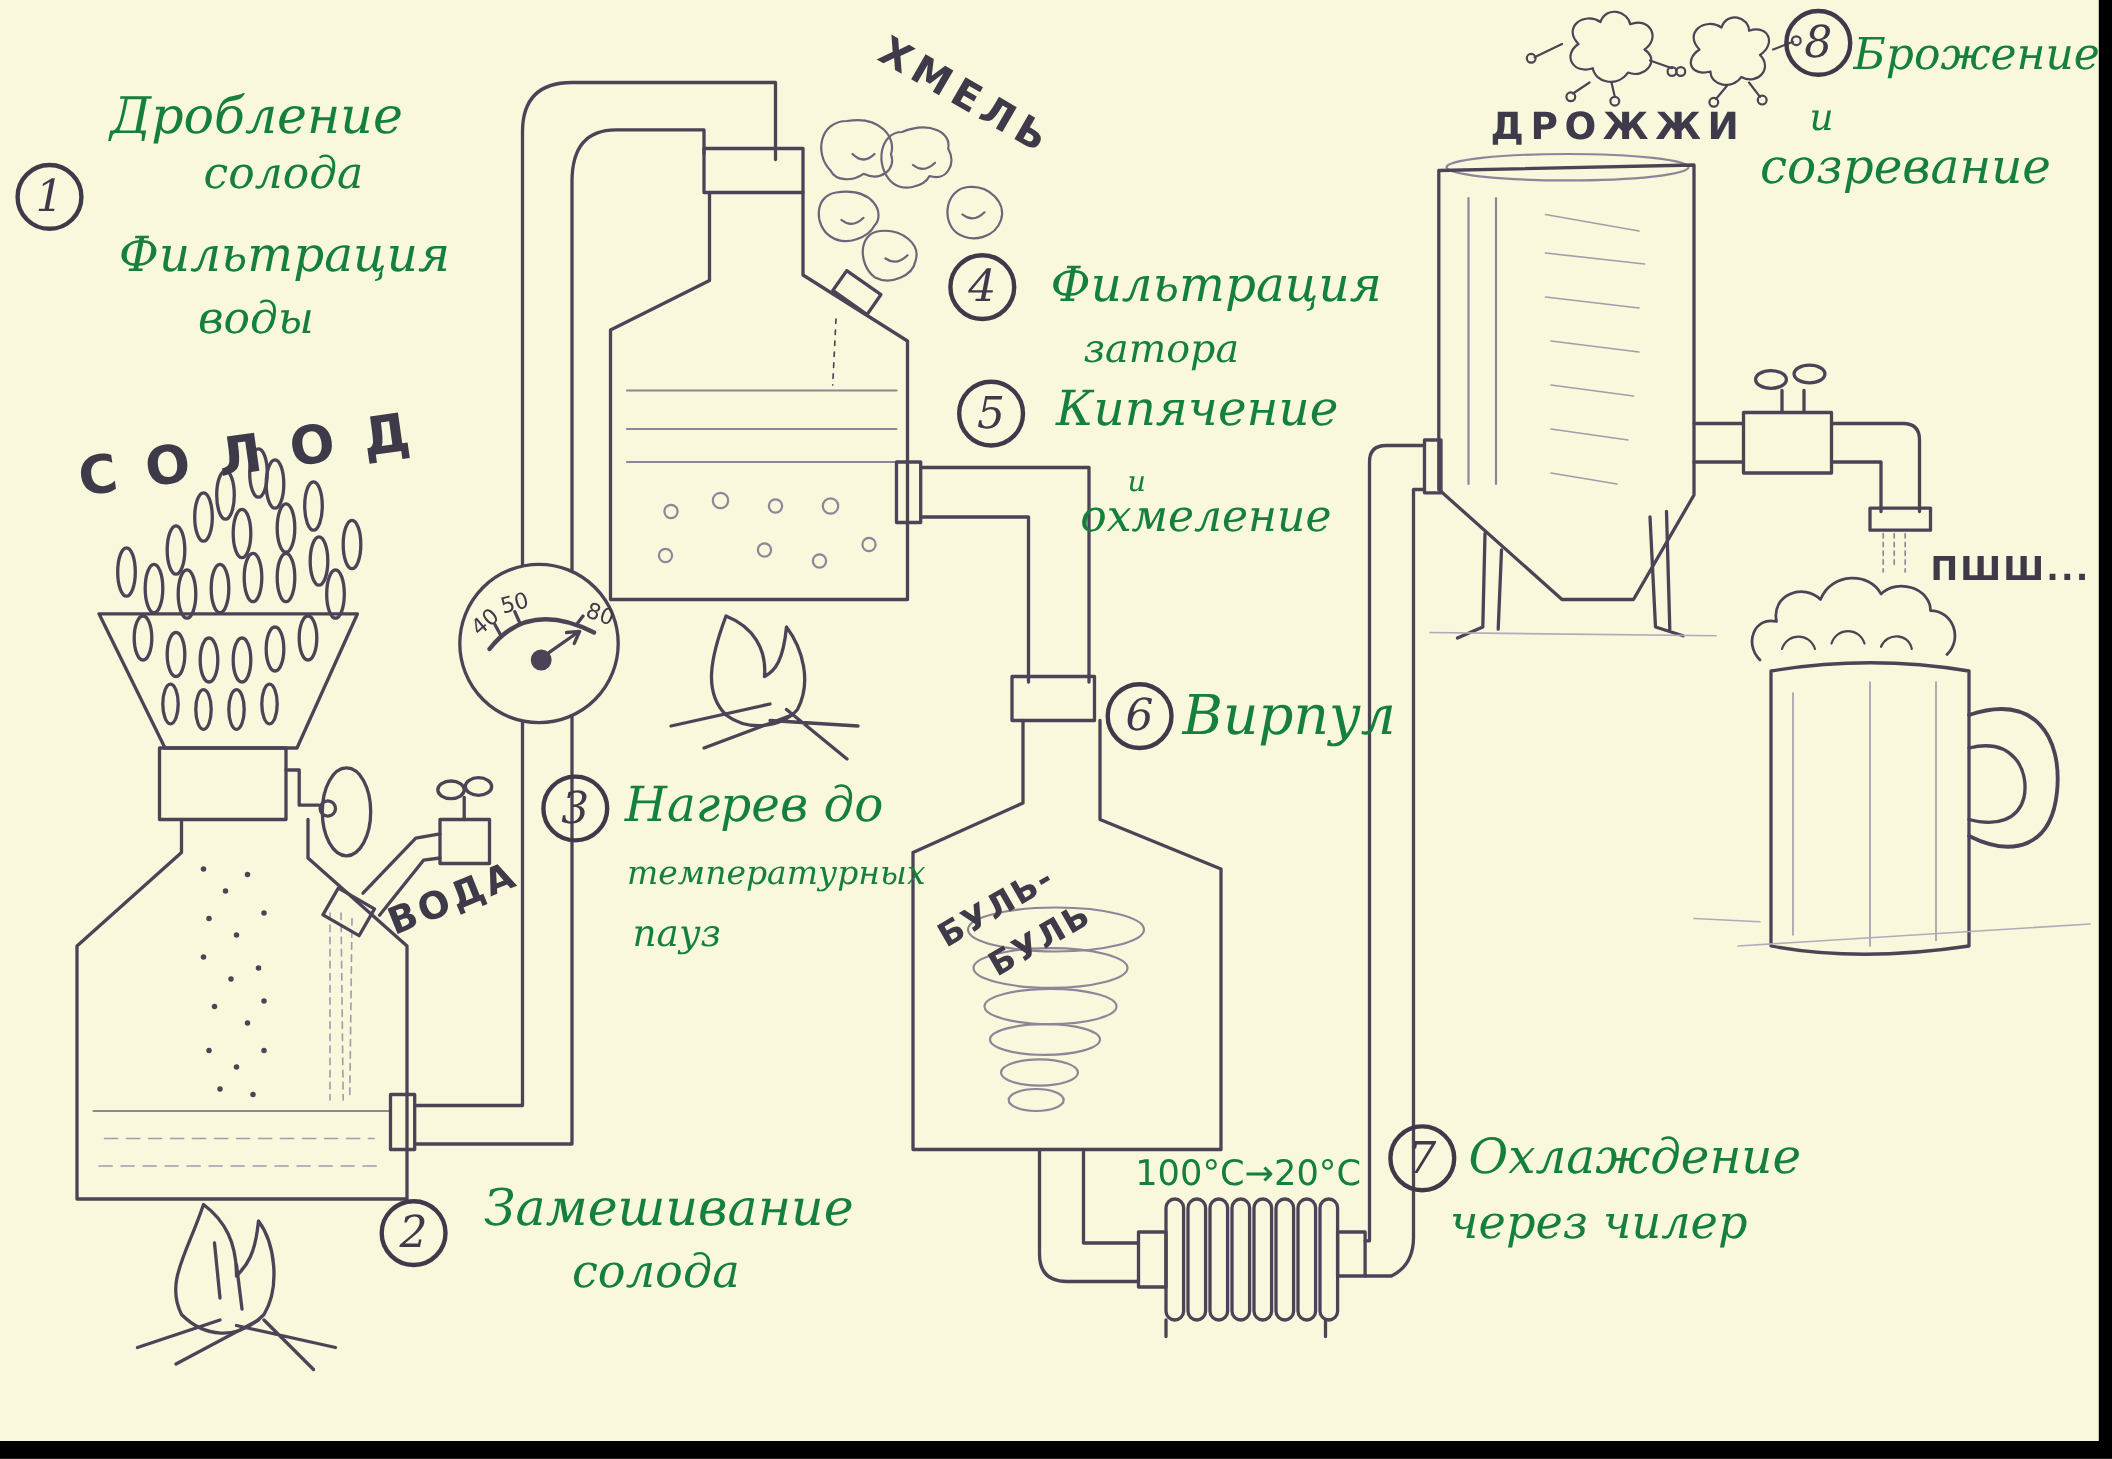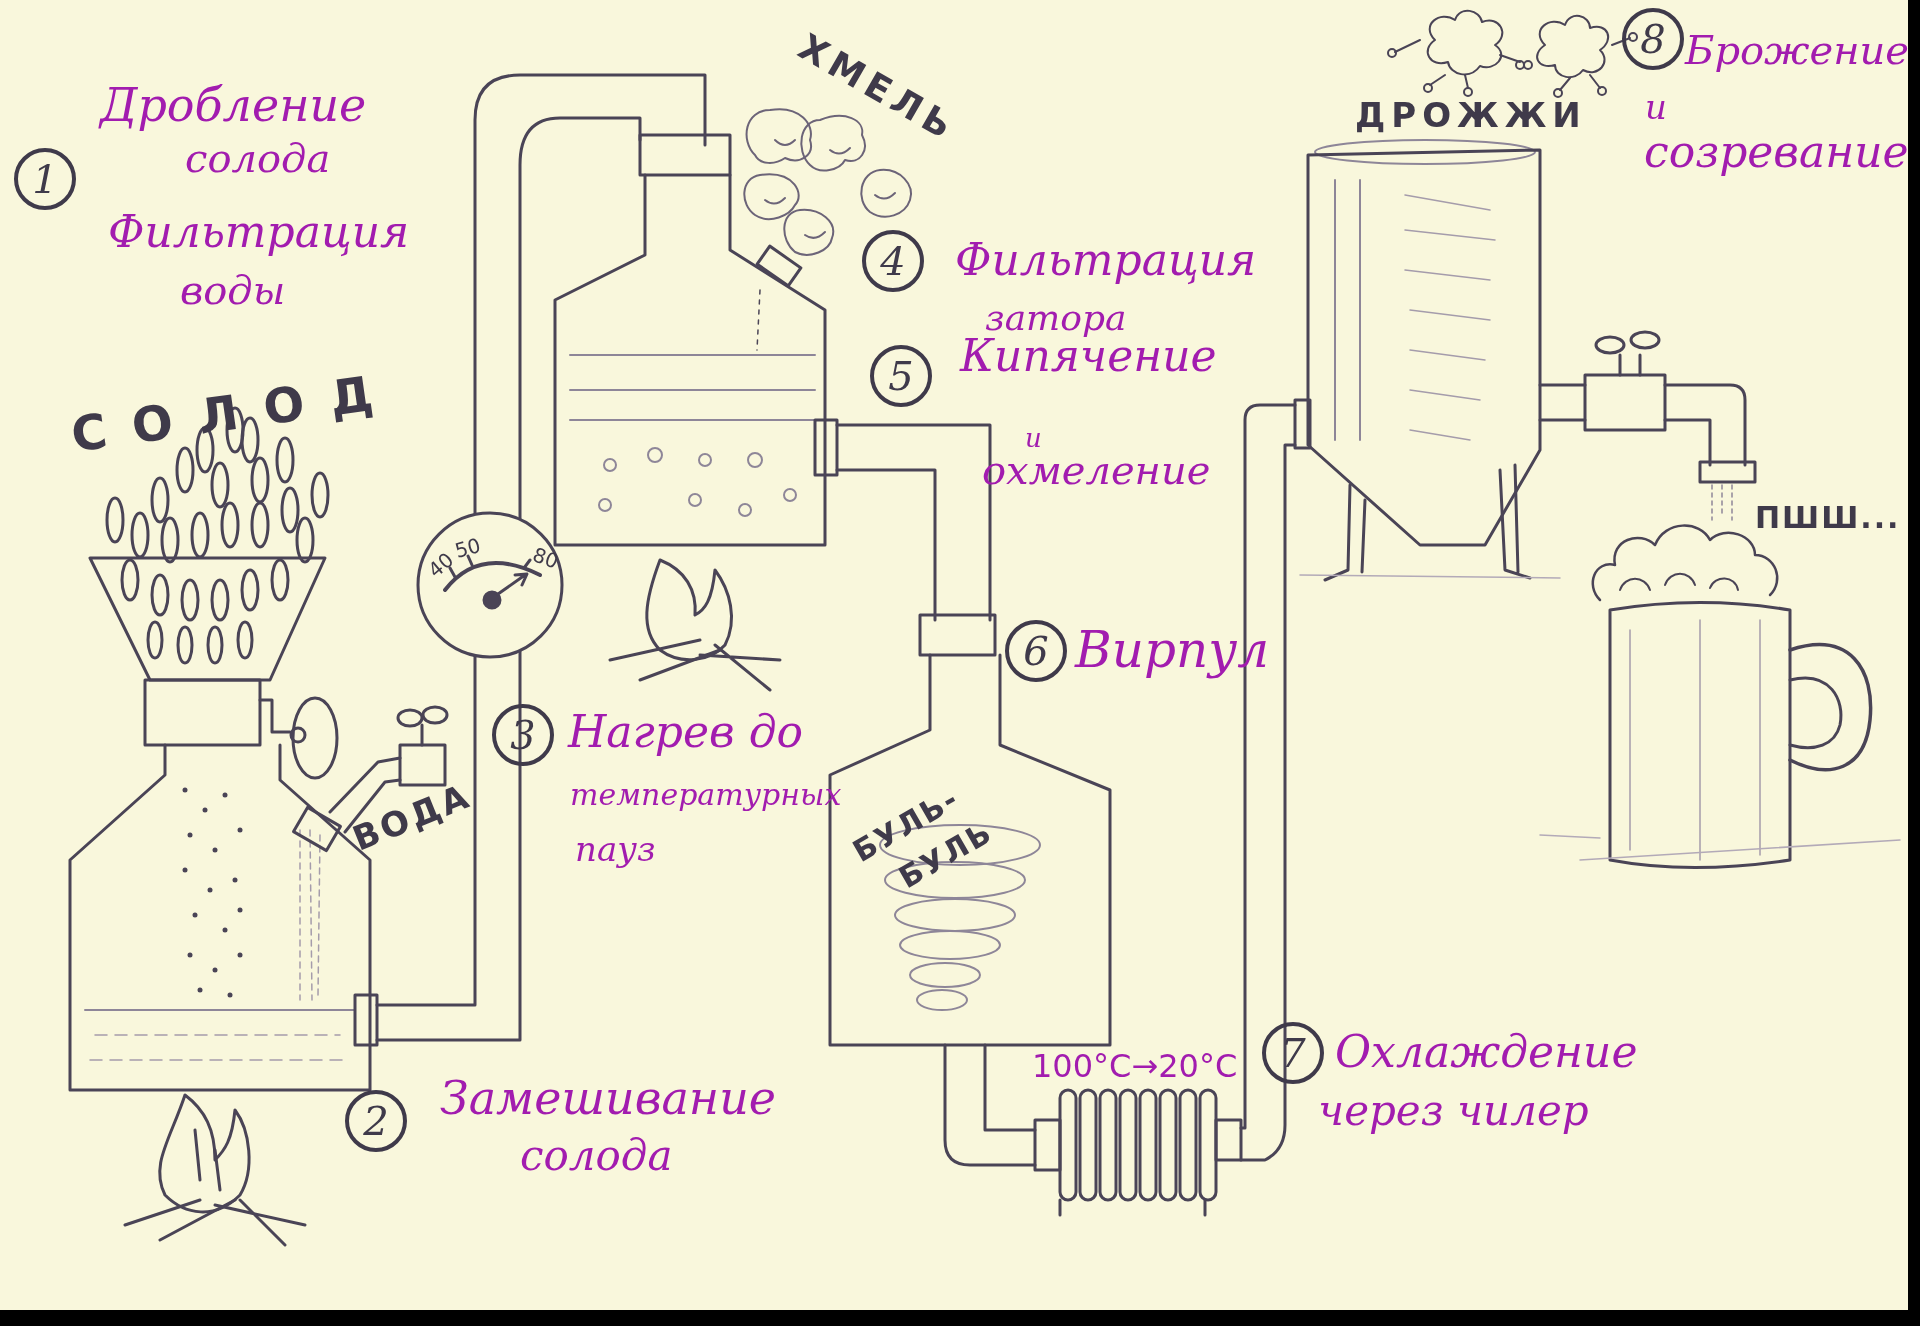--- a/index.html
+++ b/index.html
@@ -1,19 +1,19 @@
 <!DOCTYPE html>
 <html><head>
 <meta charset="utf-8">
 <style>
   html, body { margin:0; padding:0; background:#000; }
   body { width:1920px; height:1326px; position:relative; overflow:hidden; font-family:"DejaVu Sans", sans-serif; }
   #paper { position:absolute; left:0; top:0; width:1908px; height:1310px; background:#f9f7dc; overflow:hidden; }
   #paper svg { position:absolute; left:0; top:0; }
-  .hw { position:absolute; color:#a21caf; font-family:"DejaVu Serif", serif; font-style:italic; white-space:nowrap; line-height:1; }
+  .hw { position:absolute; color:#15803d; font-family:"DejaVu Serif", serif; font-style:italic; white-space:nowrap; line-height:1; }
   .caps { position:absolute; color:#3f3a4a; font-family:"DejaVu Sans", sans-serif; font-weight:bold; letter-spacing:8px; white-space:nowrap; line-height:1; }
   .step-num { position:absolute; width:54px; height:54px; border:4px solid #3f3a4a; border-radius:50%; color:#3f3a4a; font-family:"DejaVu Serif", serif; font-style:italic; font-size:40px; line-height:54px; text-align:center; }
   .small { font-size:24px; font-family:"DejaVu Sans", sans-serif; font-style:normal; color:#3f3a4a; }
 </style>
 </head>
 <body>
 
 <div id="paper">
   <svg width="1908" height="1310" viewBox="0 0 1908 1310" fill="none" stroke="#4a4456" stroke-width="3" stroke-linecap="round" stroke-linejoin="round">
 
@@ -259,37 +259,37 @@
   <div class="hw" style="left:570px;top:780px;font-size:30px;">температурных</div>
   <div class="hw" style="left:575px;top:832px;font-size:34px;">пауз</div>
 
   <div class="caps" style="left:790px;top:70px;font-size:36px;letter-spacing:6px;transform:rotate(30deg);">ХМЕЛЬ</div>
 
   <div class="step-num" style="left:862px;top:230px;">4</div>
   <div class="hw" style="left:955px;top:238px;font-size:44px;">Фильтрация</div>
   <div class="hw" style="left:985px;top:300px;font-size:36px;">затора</div>
 
   <div class="step-num" style="left:870px;top:345px;">5</div>
-  <div class="hw" style="left:960px;top:334px;font-size:44px;">Кипячение</div>
+  <div class="hw" style="left:960px;top:350px;font-size:44px;">Кипячение</div>
   <div class="hw" style="left:1025px;top:425px;font-size:26px;">и</div>
   <div class="hw" style="left:982px;top:450px;font-size:40px;">охмеление</div>
 
   <div class="step-num" style="left:1005px;top:620px;">6</div>
   <div class="hw" style="left:1075px;top:625px;font-size:50px;">Вирпул</div>
 
   <div class="caps" style="left:848px;top:810px;font-size:30px;letter-spacing:2px;transform:rotate(-30deg);">БУЛЬ-</div>
   <div class="caps" style="left:895px;top:840px;font-size:30px;letter-spacing:2px;transform:rotate(-30deg);">БУЛЬ</div>
 
   <div class="hw" style="left:1032px;top:1050px;font-size:32px;font-style:normal;font-family:'DejaVu Sans',sans-serif;">100°C→20°C</div>
 
   <div class="step-num" style="left:1262px;top:1022px;">7</div>
   <div class="hw" style="left:1318px;top:1090px;font-size:42px;">через чилер</div>
   <div class="hw" style="left:1335px;top:1030px;font-size:44px;">Охлаждение</div>
 
   <div class="caps" style="left:1355px;top:98px;font-size:34px;letter-spacing:6px;">ДРОЖЖИ</div>
 
   <div class="step-num" style="left:1622px;top:8px;">8</div>
   <div class="hw" style="left:1685px;top:30px;font-size:40px;">Брожение</div>
   <div class="hw" style="left:1645px;top:90px;font-size:34px;">и</div>
-  <div class="hw" style="left:1600px;top:130px;font-size:44px;margin-left:44px;">созревание</div>
+  <div class="hw" style="left:1600px;top:130px;font-size:44px;">созревание</div>
 
   <div class="caps" style="left:1755px;top:503px;font-size:30px;letter-spacing:2px;font-weight:bold;">ПШШ...</div>
 </div>
 
 </body></html>

